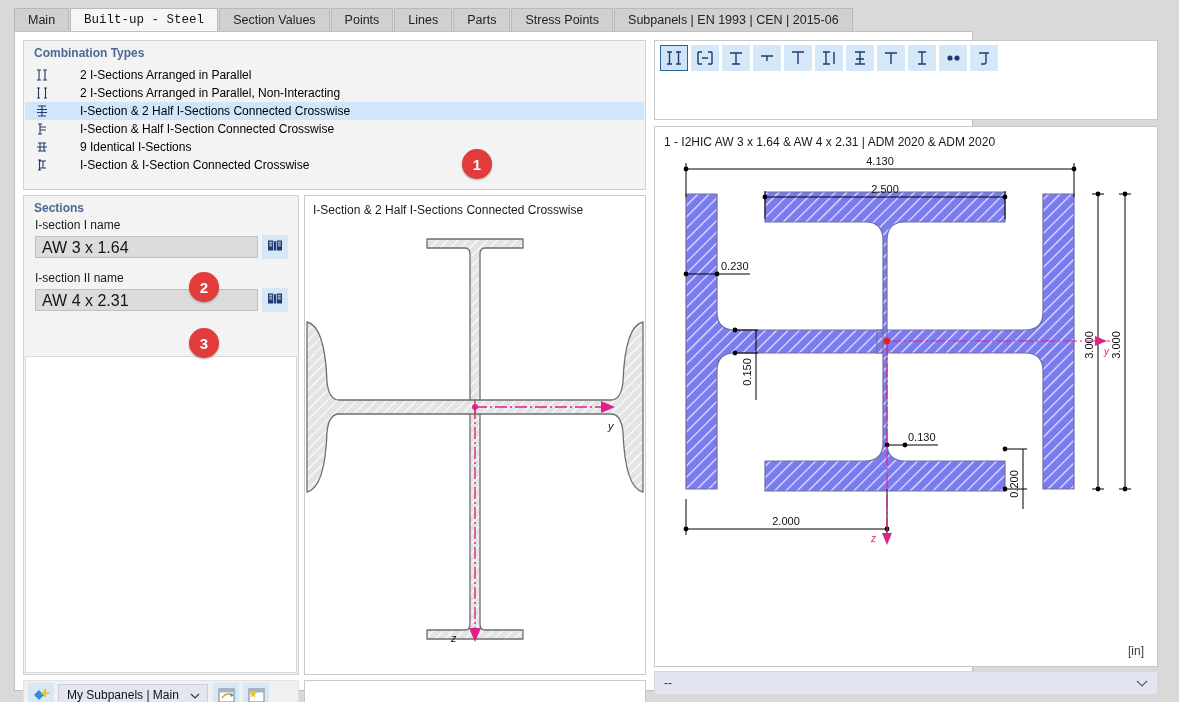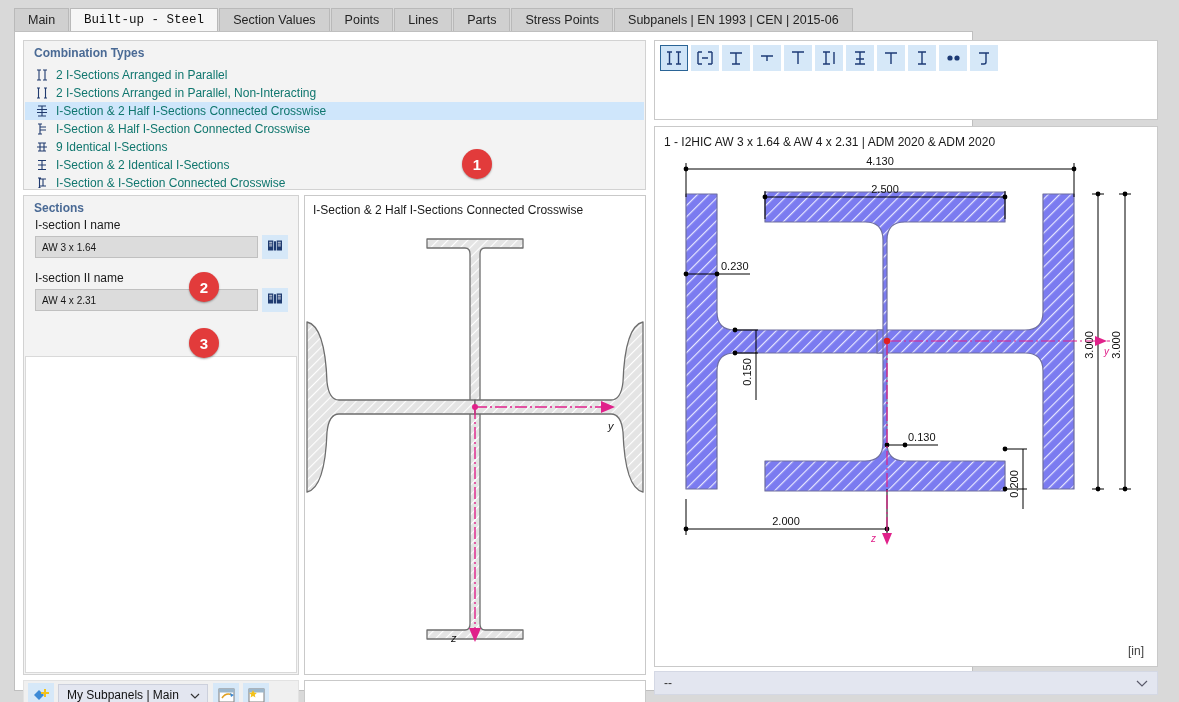--- a/index.html
+++ b/index.html
@@ -38,33 +38,33 @@
   }
   .comb-list{position:absolute;left:1px;top:25px;right:1px;bottom:1px;overflow:hidden;}
   .comb-item{
     display:flex;align-items:center;height:18px;padding-left:9px;cursor:default;
   }
   .comb-item.selected{background:#cfe6fb;}
   .comb-item .gl{
     width:16px;height:16px;flex:0 0 16px;display:flex;align-items:center;justify-content:center;
     margin-right:6px;
   }
-  .comb-item .lbl{font-size:12px;color:#0f766e;white-space:nowrap;}
+  .comb-item .lbl{font-size:12px;color:#000000;white-space:nowrap;margin-left:24px;}
 
   
   .sections-panel{
     position:absolute;left:8px;top:163px;width:276px;height:480px;
     background:#f3f3f3;border:1px solid #d2d2d2;box-sizing:border-box;
   }
   .sec-inner{position:absolute;left:0;top:22px;width:274px;height:114px;}
   .fld-label{font-size:12px;color:#1a1a1a;padding:0 0 3px 11px;}
   .fld-row{display:flex;align-items:center;padding:0 10px 0 11px;}
   .txtbox{
     flex:1;height:22px;line-height:22px;background:#dcdcdc;border:1px solid #c0c0c0;
-    box-sizing:border-box;padding:0 6px;font-size:10px;color:#151515;
+    box-sizing:border-box;padding:0 6px;font-size:16px;color:#151515;
     position:relative;overflow:hidden;
   }
   .bookbtn{
     width:26px;height:24px;margin-left:4px;background:#d6e8f8;border:1px solid #d6e8f8;
     display:flex;align-items:center;justify-content:center;box-sizing:border-box;cursor:default;
   }
   .sec-white{
     position:absolute;left:1px;top:160px;width:272px;height:317px;background:#fff;
     border:1px solid #d9d9d9;box-sizing:border-box;
   }
@@ -217,30 +217,20 @@
           <span class="gl">
             <svg width="14" height="14" viewBox="0 0 14 14">
                 <g stroke="#203a6e" stroke-width="1.1" fill="none">
               <path d="M3 3h8M3 11h8M5 3v8M9 3v8M2 7h10"></path>
                 </g>
               </svg>
           </span>
           <span class="lbl">9 Identical I-Sections</span>
         </div>
 
-        <div class="comb-item">
-          <span class="gl">
-            <svg width="14" height="14" viewBox="0 0 14 14">
-                <g stroke="#203a6e" stroke-width="1.1" fill="none">
-              <path d="M3 2.5h8M3 11.5h8M7 2.5v9M3 7h8"></path>
-                </g>
-              </svg>
-          </span>
-          <span class="lbl">I-Section &amp; 2 Identical I-Sections</span>
-        </div>
 
         <div class="comb-item">
           <span class="gl">
             <svg width="14" height="14" viewBox="0 0 14 14">
                 <g stroke="#203a6e" stroke-width="1.1" fill="none">
               <path d="M3 2h3M3 12h3M4.5 2v10M5 3h6M5 10h6M8 3v7"></path>
                 </g>
               </svg>
           </span>
           <span class="lbl">I-Section &amp; I-Section Connected Crosswise</span>

